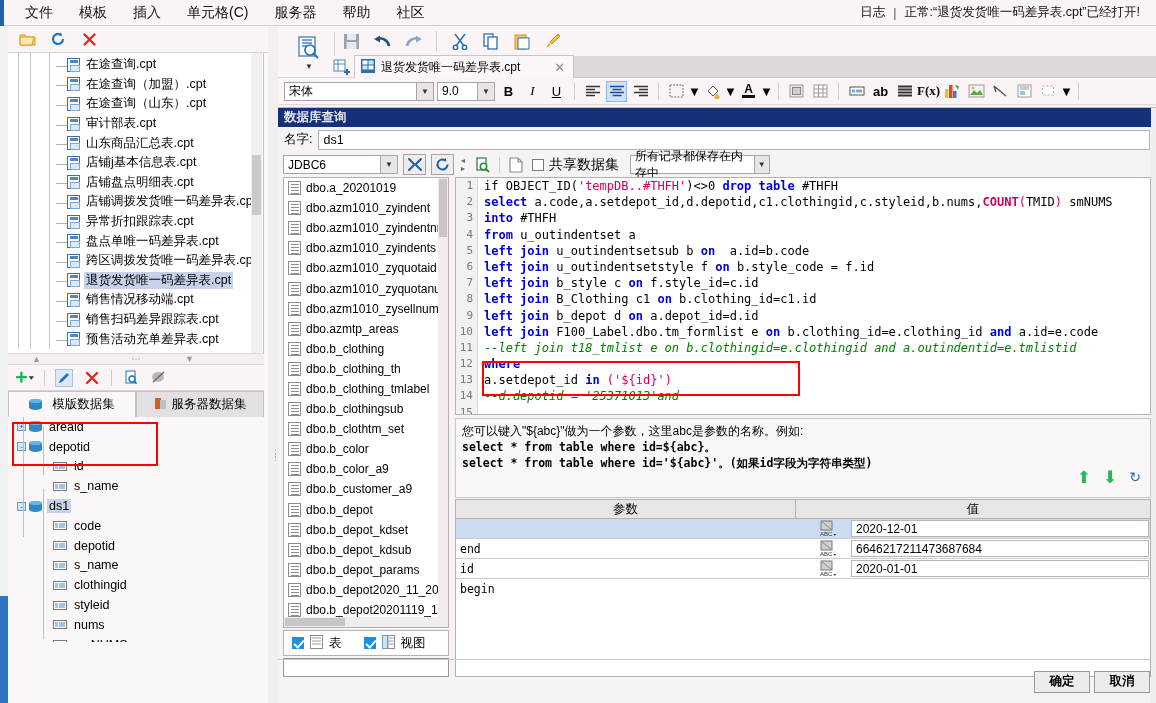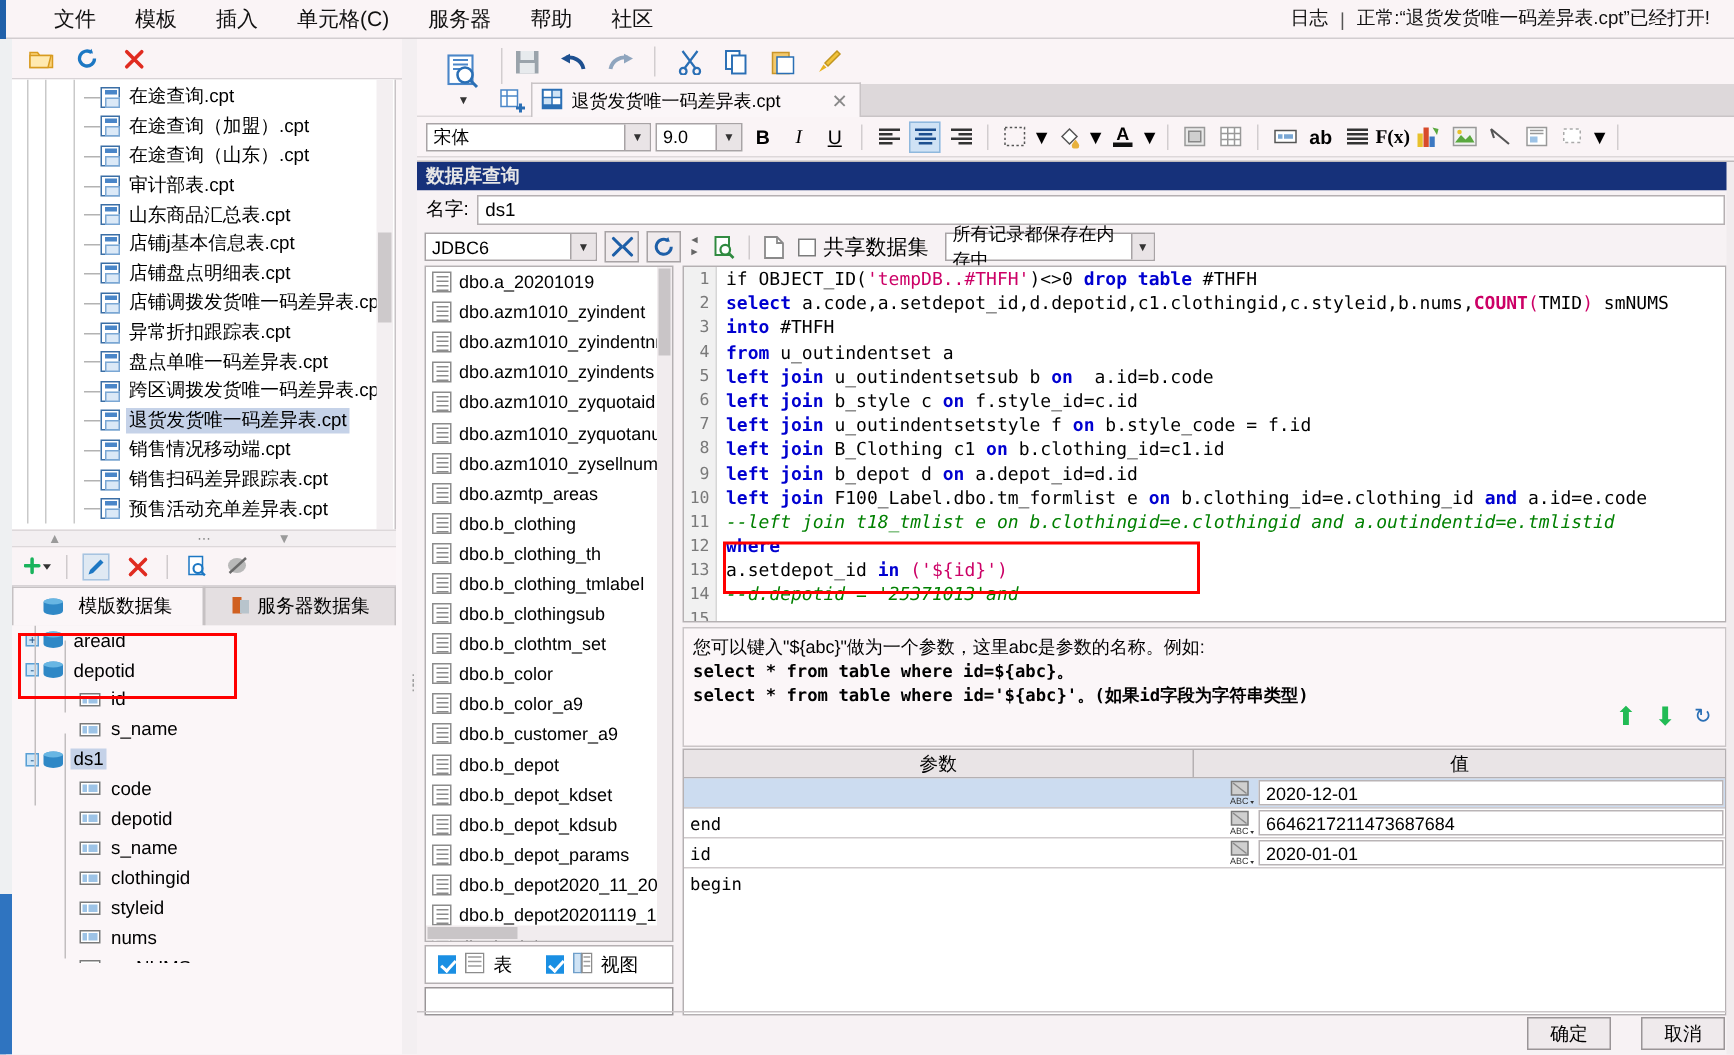--- a/index.html
+++ b/index.html
@@ -14,21 +14,21 @@
   }
   #app { position: relative; width: 1156px; height: 703px; }
 
   
   .menubar {
     position: absolute; left: 0; top: 0; width: 1156px; height: 26px;
     background: #faf4f6;
     border-bottom: 1px solid #d2cdd0;
     display: flex; align-items: center;
   }
-  .menubar .mleft { display: flex; align-items: center; padding-left: 23px; }
+  .menubar .mleft { display: flex; align-items: center; padding-left: 12px; }
   .menu-item {
     padding: 3px 13px; font-size: 14px; color: #111; white-space: nowrap; cursor: default;
   }
   .menubar .mright {
     margin-left: auto; display: flex; align-items: center; padding-right: 16px;
     font-size: 12.5px; color: #111; white-space: nowrap;
   }
   .log-sep { margin: 0 8px; color: #555; }
 
   .leftstripe {
@@ -327,28 +327,28 @@
   .pt-head .c2 { flex: 1; display: flex; align-items: center; justify-content: center; font-size: 12.5px; }
   .pt-row { display: flex; height: 20px; border-bottom: 1px solid #cfcacc; align-items: stretch; }
   .pt-row.hl { background: #ccdcf0; }
   .pt-row .p1 {
     width: 360px; display: flex; align-items: center; padding-left: 4px;
     font-family: "DejaVu Sans Mono", monospace; font-size: 11.5px; border-right: 1px solid #cfcacc; margin-top: 30px;
   }
   .pt-row .pico { width: 23px; display: flex; align-items: center; justify-content: center; flex: none; }
   .pt-row .p2 {
     flex: 1; display: flex; align-items: center; padding-left: 4px; font-size: 12px;
-    border: 1px solid #b9b4b6; margin: 1px 1px 1px 0; background: #fff;
+    border: 1px solid #b9b4b6; margin: 1px 1px 1px 12px; background: #fff;
   }
   .pt-blank { height: 20px; }
 
   .dlg-footer {
-    position: absolute; left: 0; bottom: 0; width: 878px; height: 29px;
+    position: absolute; left: 0; bottom: 0; width: 878px; height: 44px;
     border-top: 1px solid #cac5c7; display: flex; align-items: center; justify-content: flex-end;
-    gap: 20px; padding-right: 6px;
+    gap: 4px; padding-right: 6px; font-weight: bold;
   }
   .btn {
     min-width: 56px; height: 22px; border: 1px solid #9a9597; background: #efeaec;
     display: flex; align-items: center; justify-content: center; font-size: 12.5px; cursor: pointer;
   }
 
   .right-edge-scroll {
     position: absolute; right: 0; top: 0; width: 5px; height: 596px; background: #f1ecee;
   }
 </style>
@@ -1000,22 +1000,22 @@
             <div class="gnum">13</div>
             <div class="gnum">14</div>
             <div class="gnum">15</div>
           </div>
           <div class="codearea">
             <div class="cline"><span>if OBJECT_ID(</span><span class="str">'tempDB..#THFH'</span><span>)&lt;&gt;0 </span><span class="kw">drop table</span><span> #THFH</span></div>
             <div class="cline"><span class="kw">select</span><span> a.code,a.setdepot_id,d.depotid,c1.clothingid,c.styleid,b.nums,</span><span class="fn">COUNT</span><span class="pun">(</span><span>TMID</span><span class="pun">)</span><span> smNUMS</span></div>
             <div class="cline"><span class="kw">into</span><span> #THFH</span></div>
             <div class="cline"><span class="kw">from</span><span> u_outindentset a</span></div>
             <div class="cline"><span class="kw">left join</span><span> u_outindentsetsub b </span><span class="kw">on</span><span>  a.id=b.code</span></div>
+            <div class="cline"><span class="kw">left join</span><span> u_outindentsetstyle f </span><span class="kw">on</span><span> b.style_code = f.id</span></div>
             <div class="cline"><span class="kw">left join</span><span> b_style c </span><span class="kw">on</span><span> f.style_id=c.id</span></div>
-            <div class="cline"><span class="kw">left join</span><span> u_outindentsetstyle f </span><span class="kw">on</span><span> b.style_code = f.id</span></div>
             <div class="cline"><span class="kw">left join</span><span> B_Clothing c1 </span><span class="kw">on</span><span> b.clothing_id=c1.id</span></div>
             <div class="cline"><span class="kw">left join</span><span> b_depot d </span><span class="kw">on</span><span> a.depot_id=d.id</span></div>
             <div class="cline"><span class="kw">left join</span><span> F100_Label.dbo.tm_formlist e </span><span class="kw">on</span><span> b.clothing_id=e.clothing_id </span><span class="kw">and</span><span> a.id=e.code</span></div>
             <div class="cline cmt">--left join t18_tmlist e on b.clothingid=e.clothingid and a.outindentid=e.tmlistid</div>
             <div class="cline"><span class="kw">where</span></div>
             <div class="cline"><span>a.setdepot_id </span><span class="kw">in</span><span> </span><span class="pun">(</span><span class="str">'${id}'</span><span class="pun">)</span></div>
             <div class="cline cmt">--d.depotid = '25371013'and</div>
           </div>
 
           <div class="red-box" style="left:26px; top:183px; width:318px; height:35px;"></div>

